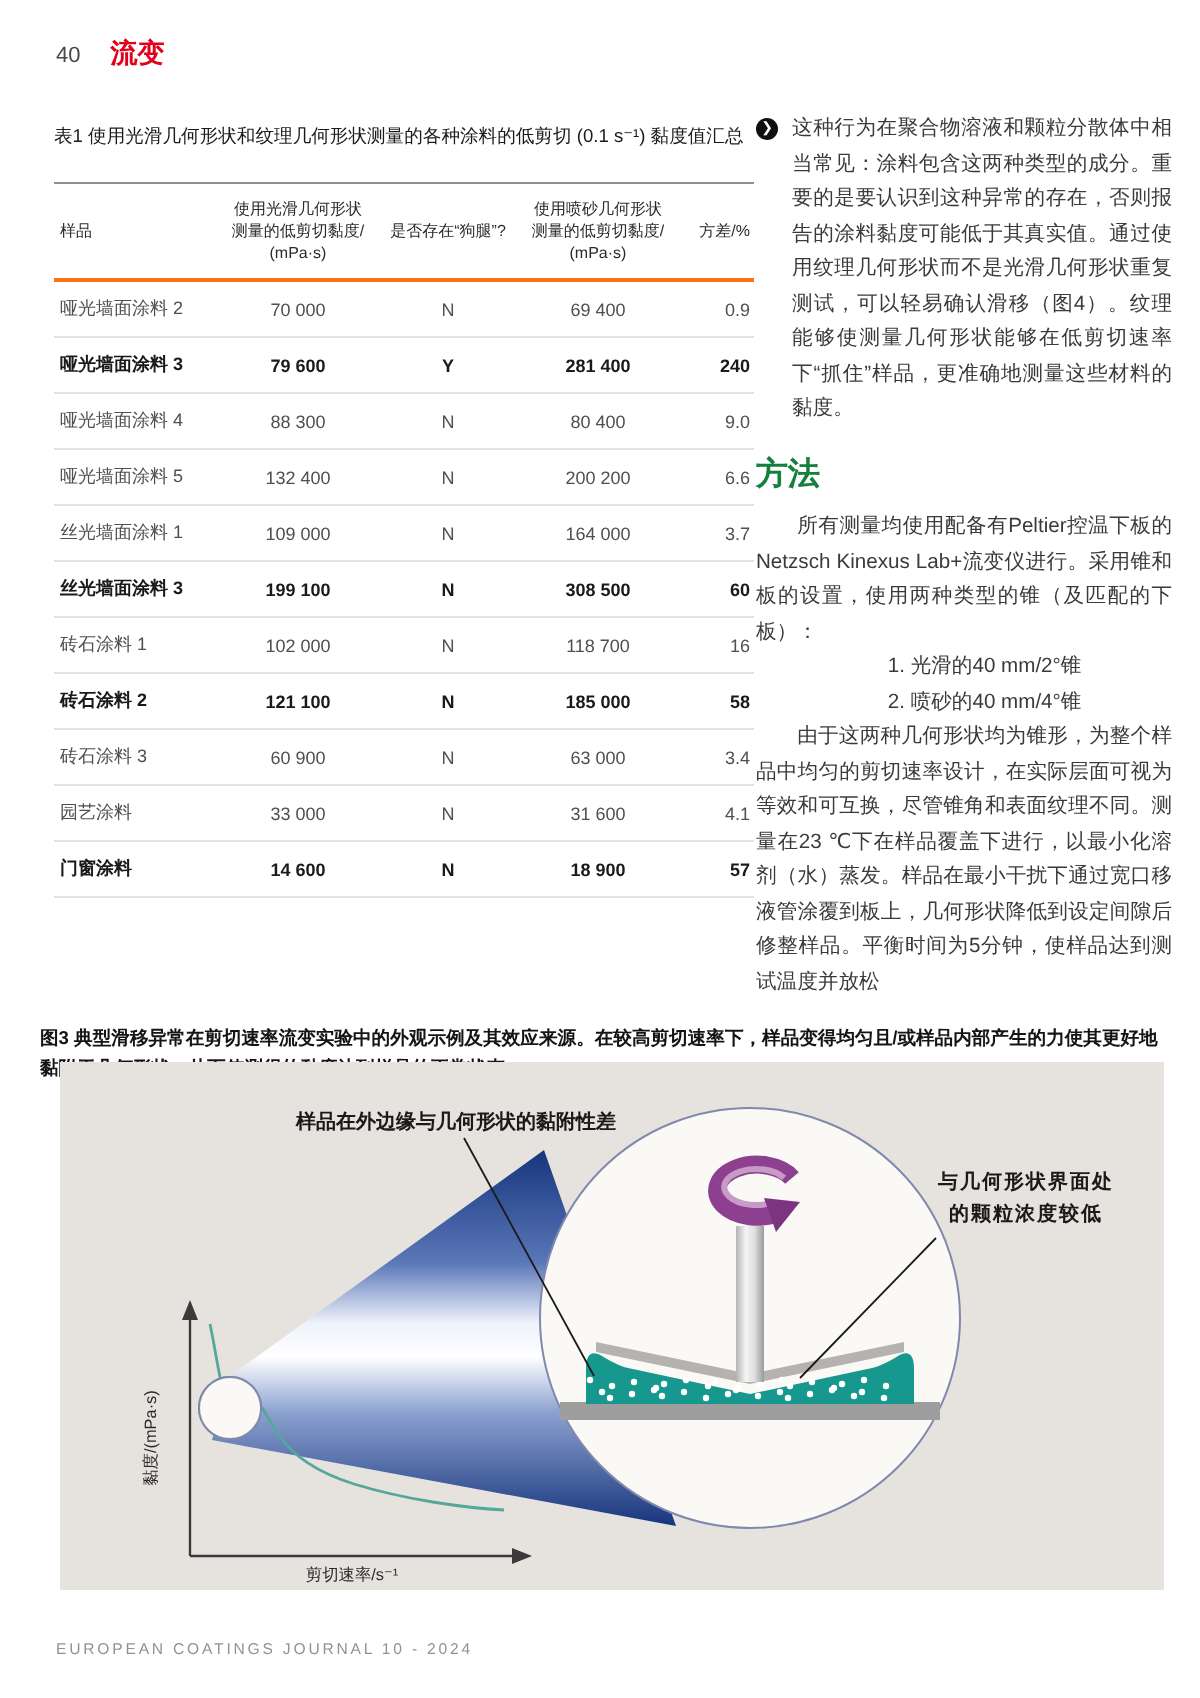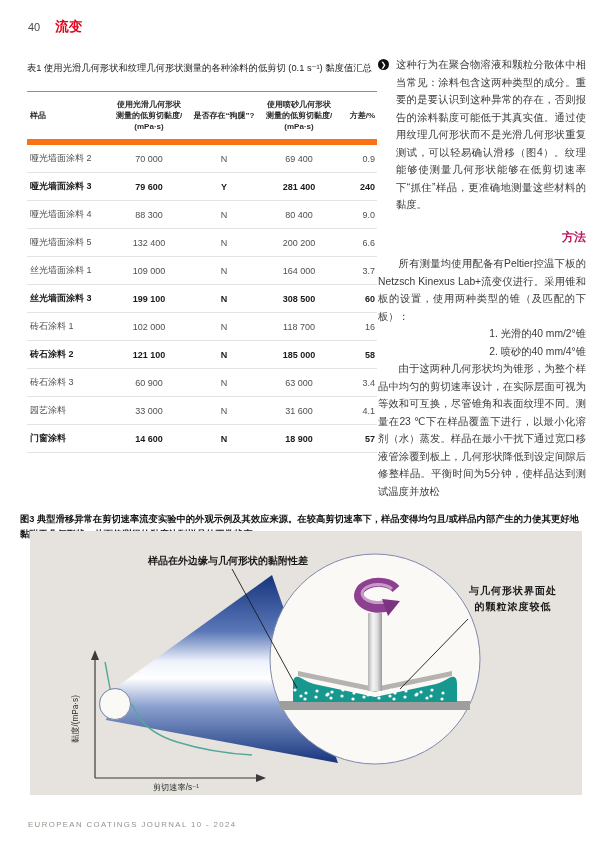--- a/index.html
+++ b/index.html
@@ -11,22 +11,22 @@
   
   .pagehead{position:absolute;left:28px;top:18px;display:flex;align-items:baseline;gap:15px;}
   .pagenum{font-size:11px;color:#4a4a4a;font-weight:500;}
   .section{font-size:13.5px;font-weight:bold;color:#e2001a;}
 
   
   .table-block{position:absolute;left:27px;top:62px;width:345px;}
   .table-title{font-size:9.3px;font-weight:normal;color:#1a1a1a;line-height:1.35;letter-spacing:0;}
   table.datatable{border-collapse:collapse;width:345px;margin-top:16px;table-layout:fixed;}
   .datatable thead th{
-    border-top:1px solid #8f8f8f;border-bottom:6px solid #f97316;
-    font-size:8px;font-weight:bold;color:#2b2b2b;line-height:1.4;
+    border-top:1px solid #8f8f8f;border-bottom:2px solid #f97316;
+    font-size:8px;font-weight:normal;color:#2b2b2b;line-height:1.4;
     padding:7px 0 7px 0;vertical-align:middle;
   }
   .datatable th .hline{display:block;}
   .datatable th.h0{text-align:left;width:76px;padding-left:3px;}
   .datatable th.h1{width:86px;text-align:center;}
   .datatable th.h2{width:64px;text-align:center;}
   .datatable th.h3{width:86px;text-align:center;}
   .datatable th.h4{width:33px;text-align:right;padding-right:2px;}
   .datatable tbody td{
     font-size:9px;color:#4f4f4f;border-bottom:1px solid #e3e3e3;
@@ -35,23 +35,23 @@
   .datatable tbody td.c0{text-align:left;padding-left:3px;}
   .datatable tbody td.c1,.datatable tbody td.c2,.datatable tbody td.c3{text-align:center;}
   .datatable tbody td.c4{text-align:right;padding-right:2px;}
   .datatable tbody tr.hl td{font-weight:bold;color:#1a1a1a;}
 
   
   .rightcol{position:absolute;left:378px;top:56px;width:208px;font-size:10.3px;line-height:17.5px;color:#3a3a3a;text-align:justify;}
   .bullet-row{display:flex;gap:7px;}
   .bullet-icon{flex:none;width:11px;height:11px;border-radius:50%;background:#101010;color:#fff;
     font-size:7px;line-height:11px;text-align:center;margin-top:3px;font-weight:bold;}
-  .method-heading{font-size:12px;font-weight:bold;color:#be185d;text-align:right;margin:15px 0 9px 0;}
+  .method-heading{font-size:16px;font-weight:bold;color:#15803d;text-align:left;margin:15px 0 9px 0;}
   .method p{margin:0;text-indent:2em;}
-  .method .listline{text-indent:0;padding-left:2em;text-align:right;}
+  .method .listline{text-indent:0;padding-left:2em;text-align:center;}
 
   
   .fig-caption{position:absolute;left:20px;top:483px;width:564px;
     font-size:9.3px;font-weight:bold;color:#141414;line-height:15px;margin-top:29px;}
 
   
   .figure-box{position:absolute;left:30px;top:531px;width:552px;height:264px;background:#e6e3de;}
   .figure-box svg{display:block;}
 
   

